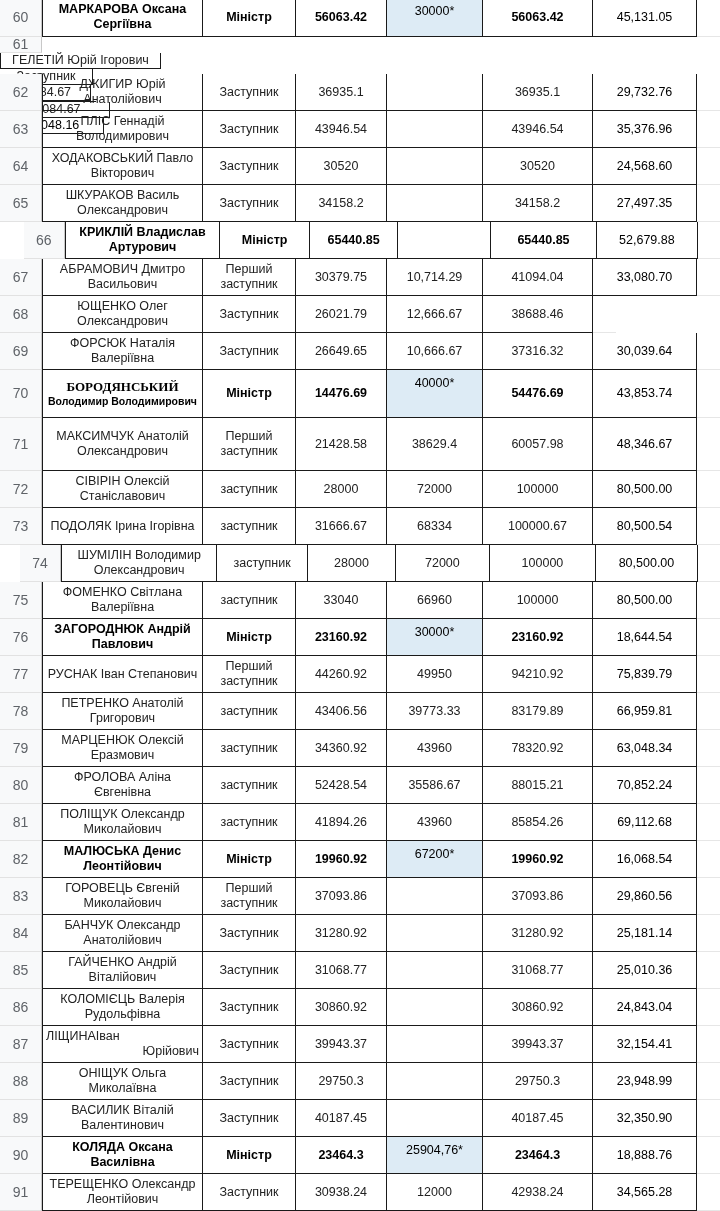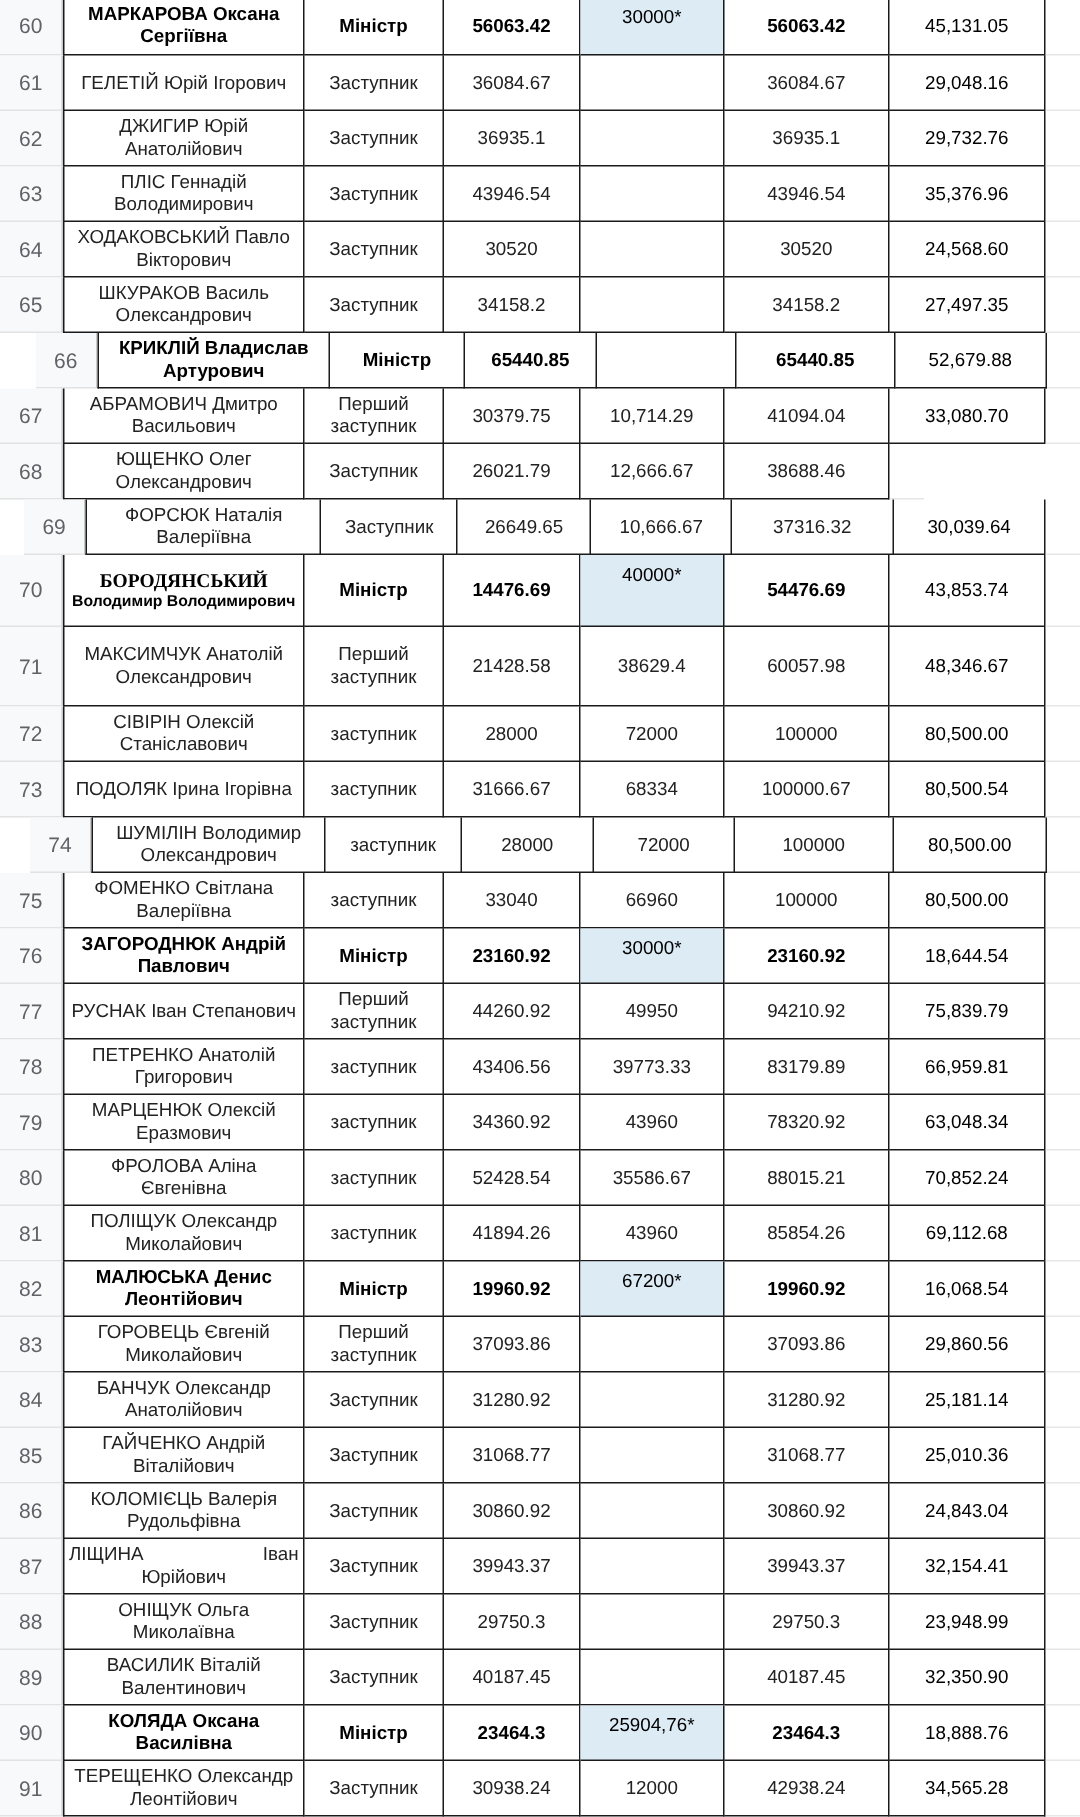--- a/index.html
+++ b/index.html
@@ -19,22 +19,22 @@
   .c-total{ width: 110px; }
   .c-net  { width: 104px; color: #000; }
   .c-pad  { width: 23px; border-right: none; border-bottom: 1px solid #e6e6e6; }
   .minister .c-name, .minister .c-pos, .minister .c-base, .minister .c-total { font-weight: bold; color: #000; }
   .hl { background: #ddebf5; align-items: flex-start; padding-top: 6px; color: #000; }
   .just { justify-content: space-between; text-align: left; }
   .name-small { font-size: 10.5px; display: block; }
   .name-big { font-size: 13px; display: block; font-family: Liberation Serif, serif; }
   .split { display: flex; flex-direction: column; align-items: center; }
   .split-just { display: flex; flex-direction: column; width: 100%; }
-  .split-just .top { display: flex; justify-content: space-between; width: 100%; }
-  .split-just .bot { text-align: center; }
+  .split-just .top { display: flex; justify-content: flex-start; width: 100%; }
+  .split-just .bot { text-align: right; }
 </style>
 </head>
 <body>
 
 <div class="sheet">
   <div id="rows">
       <div class="row minister" style="height: 39px;">
     <div class="cell gutter">
           <span>60</span>
         </div>
@@ -51,21 +51,21 @@
           <span>30000*</span>
         </div>
     <div class="cell c-total">
           <span>56063.42</span>
         </div>
     <div class="cell c-net">
           <span>45,131.05</span>
         </div>
     <div class="cell c-pad"></div>
   </div>
-      <div class="row" style="height: 37px;">
+      <div class="row" style="height: 37px; flex-direction: column;">
     <div class="cell gutter">
           <span>61</span>
         </div>
     <div class="cell c-name">
           <span>ГЕЛЕТІЙ Юрій Ігорович</span>
         </div>
     <div class="cell c-pos">
           <span>Заступник</span>
         </div>
     <div class="cell c-base">
@@ -240,21 +240,21 @@
           <span>26021.79</span>
         </div>
     <div class="cell c-bonus">
           <span>12,666.67</span>
         </div>
     <div class="cell c-total">
           <span>38688.46</span>
         </div>
     <div class="cell c-pad"></div>
   </div>
-      <div class="row" style="height: 37px; margin-left: 16px;">
+      <div class="row" style="height: 37px;">
     <div class="cell gutter">
           <span>69</span>
         </div>
     <div class="cell c-name">
           <span>ФОРСЮК Наталія Валеріївна</span>
         </div>
     <div class="cell c-pos">
           <span>Заступник</span>
         </div>
     <div class="cell c-base">

